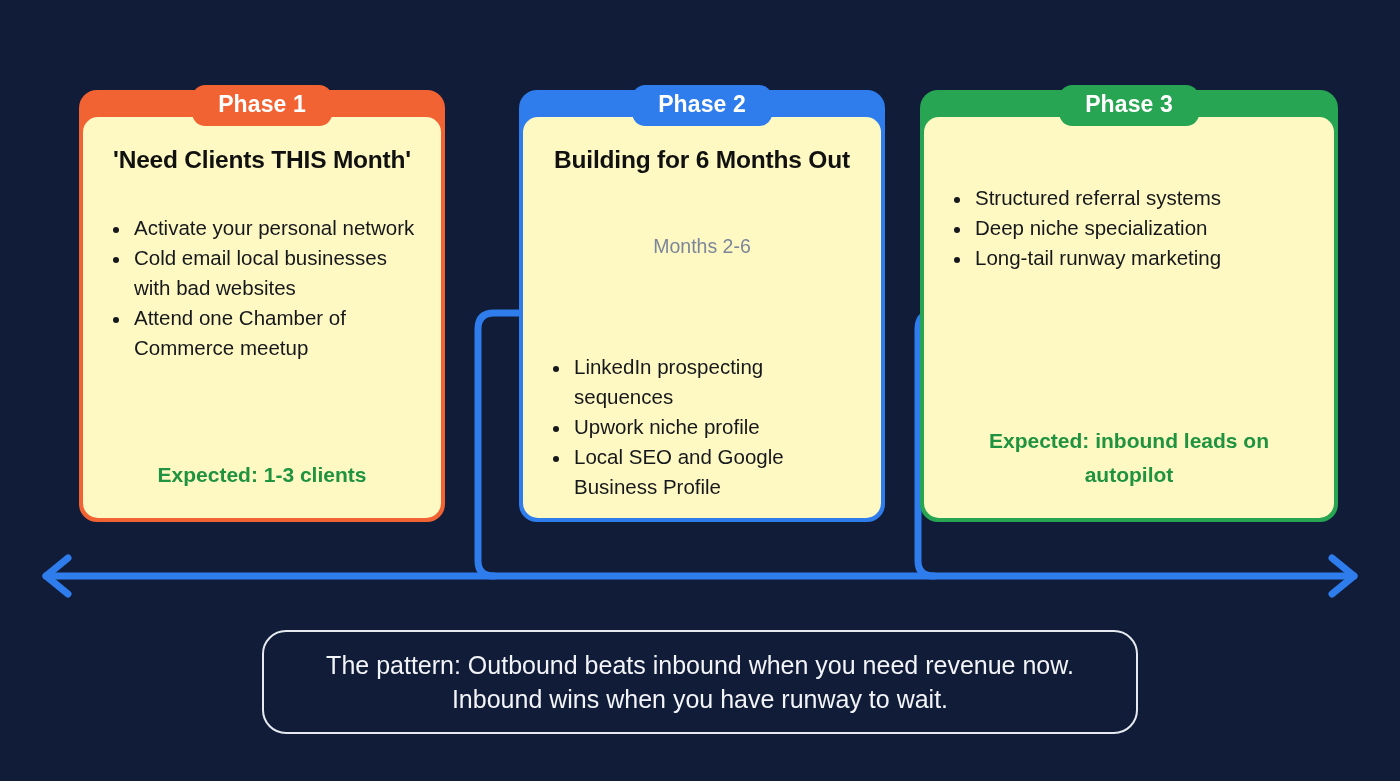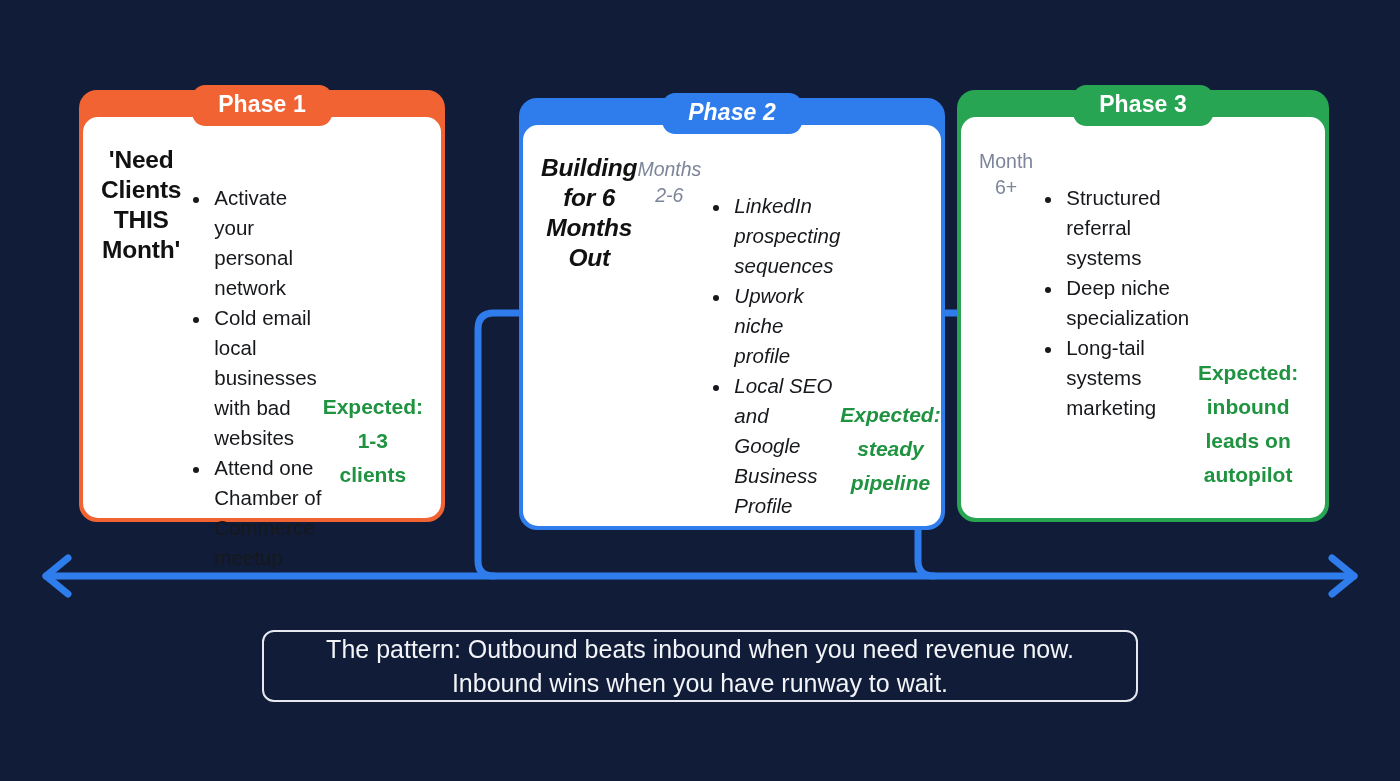--- a/index.html
+++ b/index.html
@@ -32,26 +32,27 @@
   }
 
   
   .card {
     position: absolute;
     border-radius: 18px;
     padding: 27px 4px 4px 4px;
   }
 
   .card-inner {
-    background: #ffffff;
+    background: #fef9c3;
     border-radius: 15px;
     height: 100%;
     width: 100%;
     padding: 28px 18px 16px 18px;
     display: flex;
+    flex-direction: column;
     justify-content: space-between;
   }
 
   .phase-tab {
     position: absolute;
     top: -5px;
     left: 50%;
     transform: translateX(-50%);
     border-radius: 13px;
     padding: 6px 26px 9px 26px;
@@ -107,23 +108,23 @@
     line-height: 34px;
     padding-bottom: 10px;
   }
 
   
   #pattern-box {
     position: absolute;
     left: 262px;
     top: 630px;
     width: 876px;
-    height: 72px;
+    height: 104px;
     border: 2px solid #e6e9ef;
-    border-radius: 12px;
+    border-radius: 24px;
     display: flex;
     align-items: center;
     justify-content: center;
     background: transparent;
   }
 
   #pattern-text {
     color: #f2f4f8;
     font-size: 25px;
     line-height: 34px;
@@ -156,42 +157,40 @@
       <div class="card-title">'Need Clients THIS Month'</div>
       <ul class="bullets">
         <li>Activate your personal network</li>
         <li>Cold email local businesses with bad websites</li>
         <li>Attend one Chamber of Commerce meetup</li>
       </ul>
       <div class="expected" style="color: rgb(31, 147, 64);">Expected: 1-3 clients</div>
     </div>
   </div>
 
-  <div class="card" style="left: 519px; top: 98px; width: 426px; height: 432px; background: rgb(47, 125, 237); font-style: italic;">
+  <div class="card" style="left: 519px; top: 90px; width: 366px; height: 432px; background: rgb(47, 125, 237);">
     <div class="phase-tab" style="background: rgb(47, 125, 237);">Phase 2</div>
     <div class="card-inner">
       <div class="card-title">Building for 6 Months Out</div>
       <div class="card-subtitle">Months 2-6</div>
       <ul class="bullets">
         <li>LinkedIn prospecting sequences</li>
         <li>Upwork niche profile</li>
         <li>Local SEO and Google Business Profile</li>
       </ul>
-      <div class="expected" style="color: rgb(31, 147, 64);">Expected: steady pipeline</div>
-    </div>
-  </div>
-
-  <div class="card" style="left: 957px; top: 90px; width: 372px; height: 432px; background: rgb(39, 165, 82);">
+    </div>
+  </div>
+
+  <div class="card" style="left: 920px; top: 90px; width: 418px; height: 432px; background: rgb(39, 165, 82);">
     <div class="phase-tab" style="background: rgb(39, 165, 82);">Phase 3</div>
     <div class="card-inner">
-      <div class="card-subtitle">Month 6+</div>
       <ul class="bullets">
         <li>Structured referral systems</li>
         <li>Deep niche specialization</li>
-        <li>Long-tail systems marketing</li>
+        <li>Long-tail runway marketing</li>
       </ul>
       <div class="expected" style="color: rgb(31, 147, 64);">Expected: inbound leads on autopilot</div>
     </div>
   </div>
 
   <div id="pattern-box" style="border-color: rgb(230, 233, 239);">
     <div id="pattern-text">
       <span>The pattern: Outbound beats inbound when you need revenue now.</span><br>
       <span>Inbound wins when you have runway to wait.</span>
     </div>

